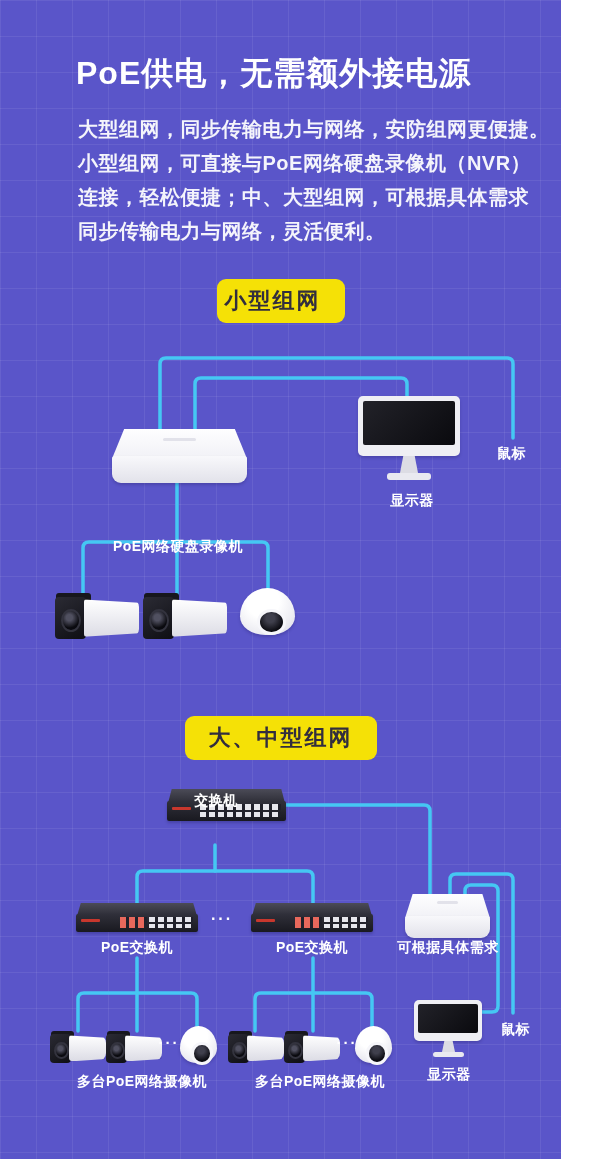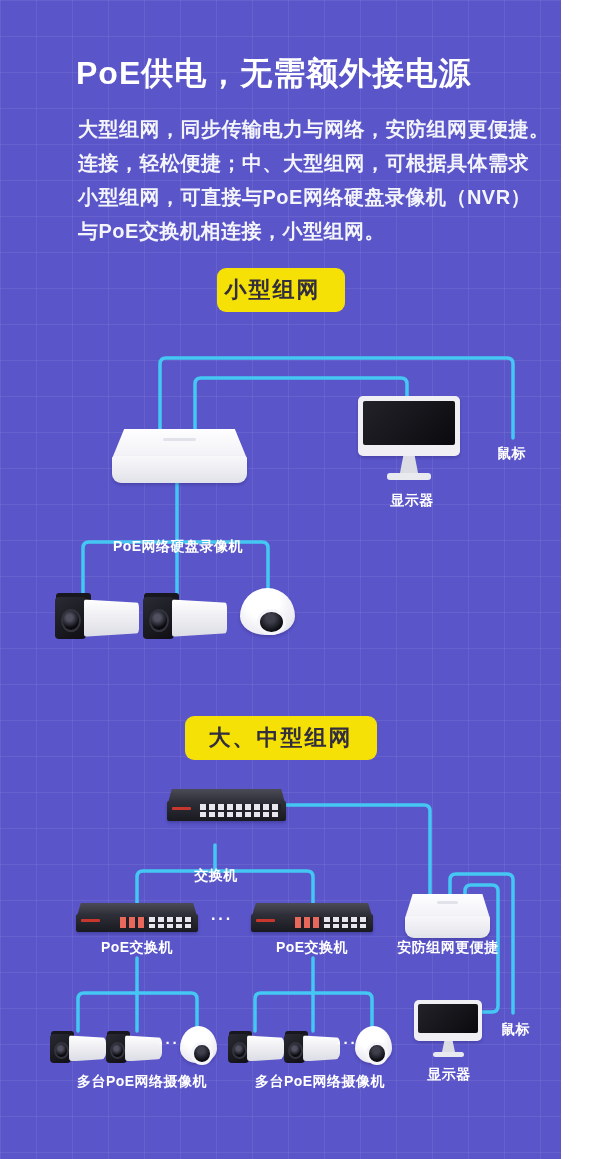--- a/index.html
+++ b/index.html
@@ -104,26 +104,26 @@
       <path d="M313 958 L313 1031"></path>
       <path d="M255 1031 L255 999 Q255 993 261 993 L366 993 Q372 993 372 999 L372 1028"></path>
       <path d="M450 898 L450 880 Q450 874 456 874 L507 874 Q513 874 513 880 L513 1013"></path>
       <path d="M465 898 L465 891 Q465 885 471 885 L492 885 Q498 885 498 891 L498 1006 Q498 1012 492 1012 L481 1012"></path>
     </g>
   </svg>
 
   <div class="title">PoE供电，无需额外接电源</div>
   <div class="bodytext">
     <div>大型组网，同步传输电力与网络，安防组网更便捷。</div>
+    <div>小型组网，可直接与PoE网络硬盘录像机（NVR）</div>
     <div>连接，轻松便捷；中、大型组网，可根据具体需求</div>
-    <div>小型组网，可直接与PoE网络硬盘录像机（NVR）</div>
-    <div>与PoE交换机相连接，小型组网。</div>
-  </div>
-
-  <div class="badge" style="top:268px;padding-left:8px;">小型组网</div>
+    <div>同步传输电力与网络，灵活便利。</div>
+  </div>
+
+  <div class="badge" style="top:279px;padding-left:8px;">小型组网</div>
 
   <div class="device nvr" style="left:112px;top:429px;width:135px;height:54px;">
     <div class="top"></div>
     <div class="front"></div>
   </div>
   <div class="lbl" style="left:178px;top:490px;margin-top:48px;">PoE网络硬盘录像机</div>
 
   <div class="device monitor" style="left:358px;top:396px;width:102px;height:88px;">
     <div class="bezel" style="height:60px;"></div>
     <div class="screen" style="left:5px;top:5px;right:5px;height:44px;"></div>
@@ -149,21 +149,21 @@
   </div>
 
   <div class="badge" style="top:716px;padding-left:24px;">大、中型组网</div>
 
   <div class="device switch" style="left:167px;top:789px;width:119px;height:32px;">
     <div class="sw-top"></div>
     <div class="sw-front"></div>
     <div class="brand"></div>
     <div class="ports" style="left:28%;"></div>
   </div>
-  <div class="lbl" style="left:216px;top:867px;">交换机</div>
+  <div class="lbl" style="left:216px;top:792px;">交换机</div>
 
   <div class="device switch" style="left:76px;top:903px;width:122px;height:29px;">
     <div class="sw-top"></div>
     <div class="sw-front"></div>
     <div class="brand"></div>
     <div class="ports-red" style="left:36%;width:22%;"></div>
     <div class="ports" style="left:60%;"></div>
   </div>
   <div class="lbl" style="left:137px;top:939px;">PoE交换机</div>
 
@@ -175,21 +175,21 @@
     <div class="brand"></div>
     <div class="ports-red" style="left:36%;width:22%;"></div>
     <div class="ports" style="left:60%;"></div>
   </div>
   <div class="lbl" style="left:312px;top:939px;">PoE交换机</div>
 
   <div class="device nvr" style="left:405px;top:894px;width:85px;height:44px;">
     <div class="top"></div>
     <div class="front"></div>
   </div>
-  <div class="lbl" style="left:448px;top:939px;">安防组网更便捷</div>
+  <div class="lbl" style="left:448px;top:939px;">可根据具体需求</div>
 
   <div class="device bullet" style="left:50px;top:1031px;width:56px;height:32px;">
     <div class="hood"></div>
     <div class="front"></div>
     <div class="cambody"></div>
   </div>
   <div class="device bullet" style="left:106px;top:1031px;width:56px;height:32px;">
     <div class="hood"></div>
     <div class="front"></div>
     <div class="cambody"></div>

